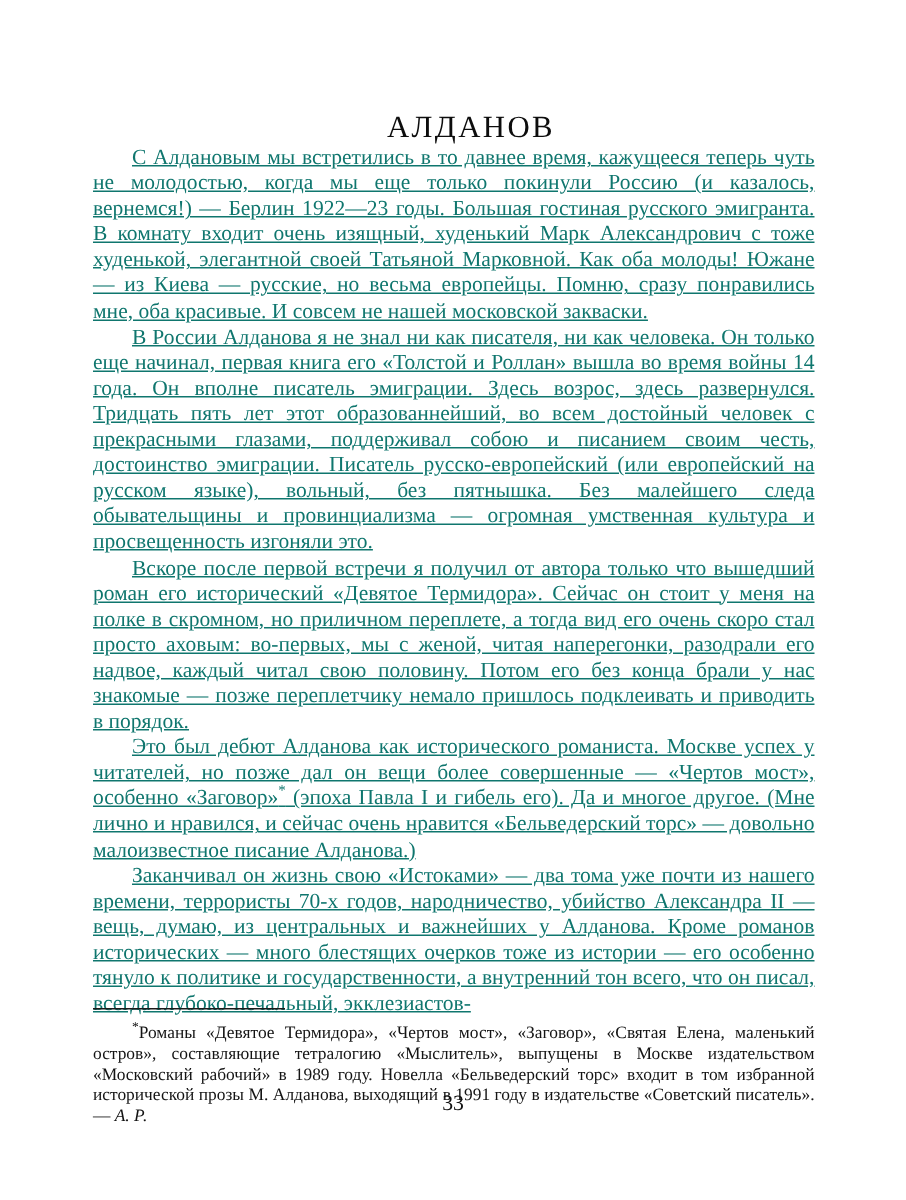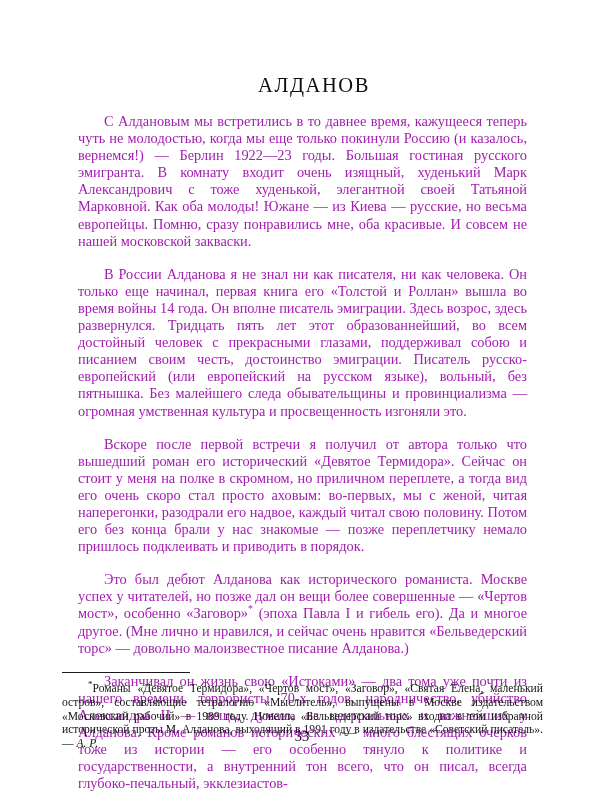--- a/index.html
+++ b/index.html
@@ -27,28 +27,29 @@
     font-weight: normal;
     color: #0d0d0d;
   }
   .body-block {
     position: absolute;
     left: 62px;
     top: 97px;
     width: 481px;
   }
   .para {
-    margin: 16px;
+    margin: 0;
     text-indent: 26px;
     text-align: justify;
     text-justify: inter-word;
     font-size: 14.35px;
     line-height: 17.1px;
-    color: #a21caf;
+    color: #0f766e;
     hyphens: manual;
+    text-decoration: underline;
   }
   .para + .para {
     margin-top: 0px;
   }
   .fn-ref {
     font-size: 10px;
     vertical-align: super;
     line-height: 0;
   }
   .footnote-area {

